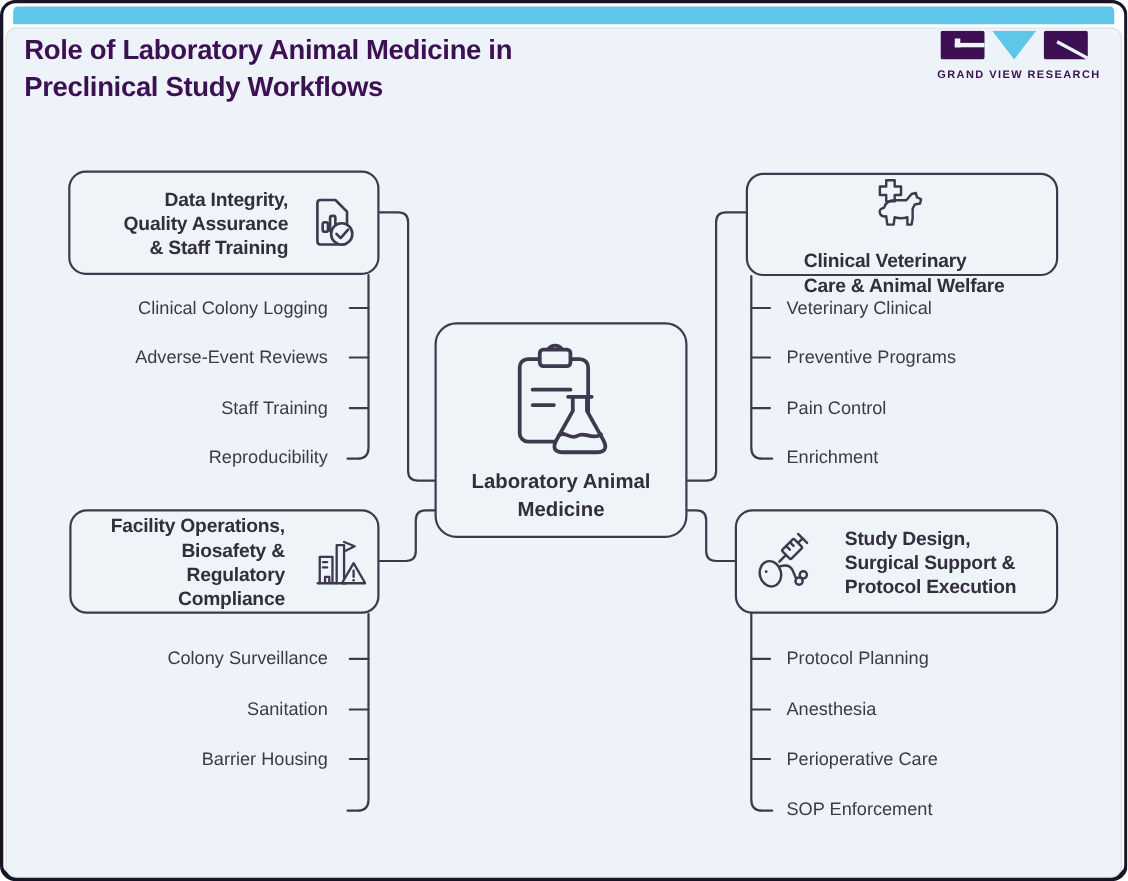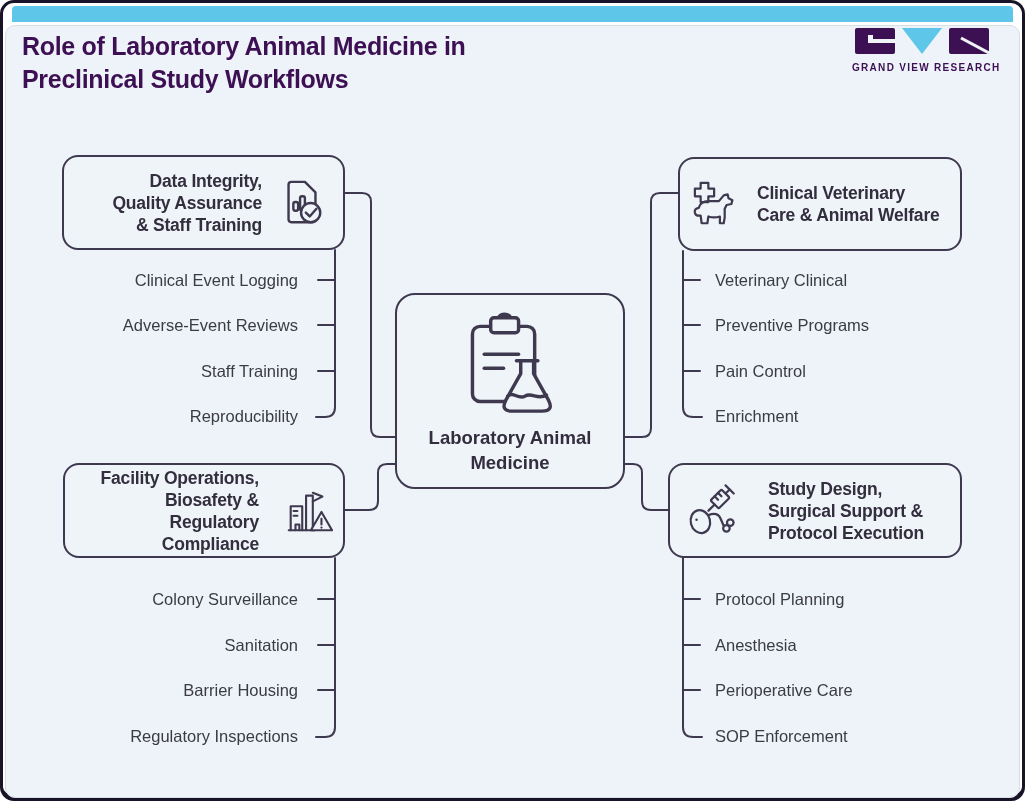--- a/index.html
+++ b/index.html
@@ -20,21 +20,21 @@
   .card{position:absolute;left:5px;right:5px;top:25px;bottom:3px;background:var(--cardbg);border:1px solid #d7dee6;border-radius:10px;}
   .title{position:absolute;left:22px;top:30px;font-size:25px;line-height:33px;font-weight:800;letter-spacing:-0.3px;color:var(--purple);}
   .logo{position:absolute;left:852px;top:28px;width:140px;text-align:center;}
   .logo-text{margin-top:4px;font-size:10px;font-weight:700;letter-spacing:1.3px;color:var(--purple);white-space:nowrap;}
   .connectors{position:absolute;inset:0;width:1025px;height:801px;pointer-events:none;}
   .connectors path{stroke:var(--line);stroke-width:2;fill:none;stroke-linecap:round;}
   .node{position:absolute;border:2px solid var(--line);border-radius:16px;background:var(--nodebg);display:flex;align-items:center;}
   .node-title{font-size:17.5px;line-height:22px;font-weight:700;color:#332e3e;letter-spacing:-0.2px;}
   .ta-r{text-align:right;}
   .node-tl{left:62px;top:155px;width:283px;height:95px;justify-content:flex-end;gap:15px;padding:0 16px 0 10px;}
-  .node-tr{left:678px;top:157px;width:284px;height:94px;justify-content:flex-start;gap:15px;padding:0 8px 0 12px;}
+  .node-tr{left:678px;top:157px;width:284px;height:94px;justify-content:flex-start;gap:15px;padding:0 8px 0 12px;flex-direction:column;}
   .node-bl{left:63px;top:463px;width:282px;height:95px;justify-content:flex-end;gap:24px;padding:0 10px 0 6px;}
   .node-br{left:668px;top:463px;width:294px;height:95px;justify-content:flex-start;gap:30px;padding:0 8px 0 14px;}
   .node-center{left:395px;top:293px;width:230px;height:196px;border-radius:20px;border-width:2.5px;flex-direction:column;justify-content:flex-start;}
   .center-title{margin-top:4px;text-align:center;font-size:18.5px;line-height:25px;font-weight:700;color:#332e3e;}
   .bicon{flex:0 0 auto;}
   .bicon path,.bicon rect,.bicon circle,.bicon ellipse,.bicon line{stroke:var(--line);fill:none;stroke-linecap:round;stroke-linejoin:round;}
   .fillbg{fill:var(--nodebg) !important;}
   .soliddot{fill:var(--line) !important;stroke:none !important;}
   .item{position:absolute;font-size:16.5px;line-height:22px;color:var(--itemtext);white-space:nowrap;}
   .item-l{right:727px;text-align:right;}
@@ -176,32 +176,31 @@
         </g>
       </g>
     </svg>
     <div class="node-title">
       <div>Study Design,</div>
       <div>Surgical Support &amp;</div>
       <div>Protocol Execution</div>
     </div>
   </div>
 
-  <div class="item item-l" style="top:269px">Clinical Event Logging</div>
+  <div class="item item-l" style="top:269px">Clinical Colony Logging</div>
   <div class="item item-l" style="top:314px">Adverse-Event Reviews</div>
   <div class="item item-l" style="top:360px">Staff Training</div>
   <div class="item item-l" style="top:405px">Reproducibility</div>
 
   <div class="item item-r" style="top:269px">Veterinary Clinical</div>
   <div class="item item-r" style="top:314px">Preventive Programs</div>
   <div class="item item-r" style="top:360px">Pain Control</div>
   <div class="item item-r" style="top:405px">Enrichment</div>
 
   <div class="item item-l" style="top:588px">Colony Surveillance</div>
   <div class="item item-l" style="top:634px">Sanitation</div>
   <div class="item item-l" style="top:679px">Barrier Housing</div>
-  <div class="item item-l" style="top:725px">Regulatory Inspections</div>
 
   <div class="item item-r" style="top:588px">Protocol Planning</div>
   <div class="item item-r" style="top:634px">Anesthesia</div>
   <div class="item item-r" style="top:679px">Perioperative Care</div>
   <div class="item item-r" style="top:725px">SOP Enforcement</div>
 </div>
 
 </body></html>

